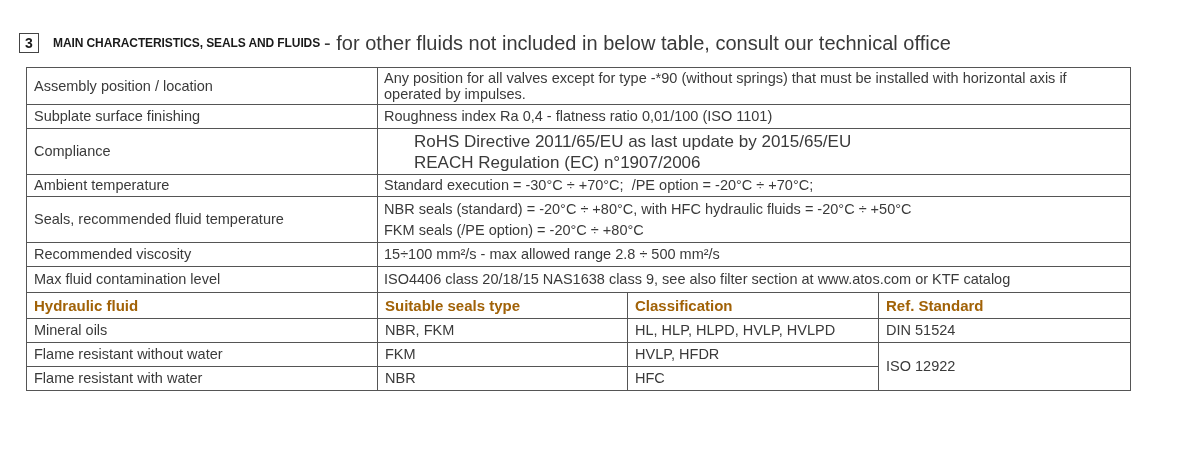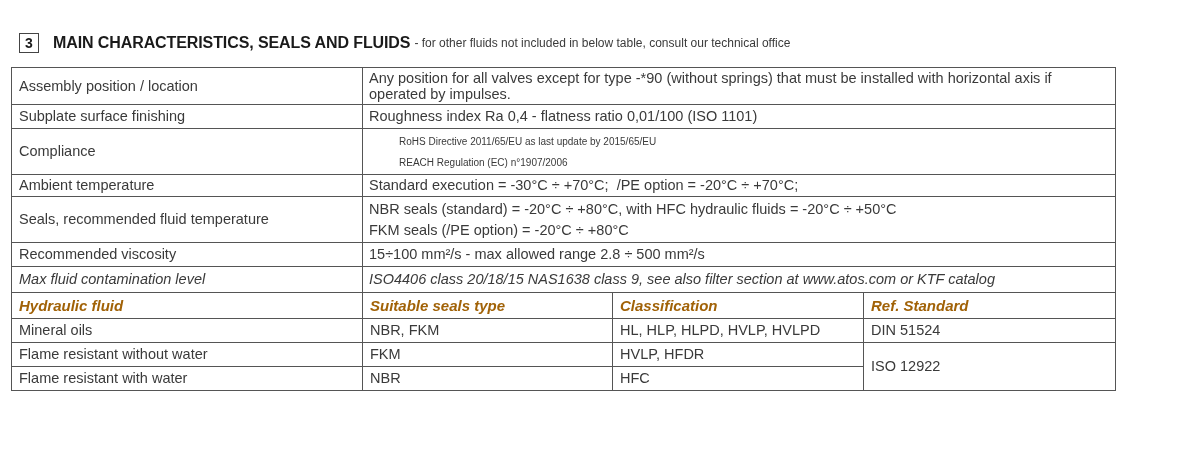--- a/index.html
+++ b/index.html
@@ -31,32 +31,32 @@
       display: flex;
       align-items: center;
       justify-content: center;
       font-weight: bold;
       font-size: 14px;
       color: #1a1a1a;
       margin-right: 14px;
     }
     .section-title {
       font-weight: bold;
-      font-size: 16px;
+      font-size: 12px;
       color: #1a1a1a;
       letter-spacing: -0.1px;
     }
     .section-subtitle {
-      font-size: 12px;
+      font-size: 20px;
       color: #3a3a3a;
       margin-left: 4px;
     }
     table.spec {
       position: absolute;
-      left: 11px;
+      left: 26px;
       top: 67px;
       width: 1104px;
       border-collapse: collapse;
       table-layout: fixed;
       font-size: 14.5px;
       color: #3a3a3a;
     }
     table.spec td {
       border: 1.3px solid #555;
       padding: 0 7px;
@@ -68,21 +68,21 @@
     }
     table.spec td.value {
       padding-left: 6px;
     }
     .lh-tight { line-height: 16px !important; margin-left: 12px; }
     .lh-loose { line-height: 21px !important; }
     table.spec tr.h38 td { height: 36px; }
     table.spec tr.h24 td { height: 23px; }
     table.spec tr.h46 td { height: 45px; }
     table.spec tr.h22 td { height: 21px; }
-    table.spec tr.h26 td { height: 25px; font-style: italic; }
+    table.spec tr.h26 td { height: 25px; }
     td.center { }
     td.bold-head {
       font-weight: bold;
       color: #a16207;
       font-size: 15px;
     }
     td.bold-head.center { text-align: left; }
   </style>
 </head>
 <body>
@@ -104,21 +104,21 @@
     <tr class="h38">
       <td class="label">Assembly position / location</td>
       <td class="value lh-tight" colspan="3">Any position for all valves except for type -*90 (without springs) that must be installed with horizontal axis if operated by impulses.</td>
     </tr>
     <tr class="h24">
       <td class="label">Subplate surface finishing</td>
       <td class="value" colspan="3">Roughness index Ra 0,4 - flatness ratio 0,01/100 (ISO 1101)</td>
     </tr>
     <tr class="h46">
       <td class="label">Compliance</td>
-      <td class="value lh-loose" colspan="3" style="font-size:10px;padding-left:36px;">
+      <td class="value lh-loose" colspan="3" style="font-size:17px;padding-left:36px;">
         <div>RoHS Directive 2011/65/EU as last update by 2015/65/EU</div>
         <div>REACH Regulation (EC) n°1907/2006</div>
       </td>
     </tr>
     <tr class="h22">
       <td class="label">Ambient temperature</td>
       <td class="value" colspan="3" style="white-space:pre;">Standard execution = -30°C ÷ +70°C;  /PE option = -20°C ÷ +70°C;</td>
     </tr>
     <tr class="h46">
       <td class="label">Seals, recommended fluid temperature</td>

